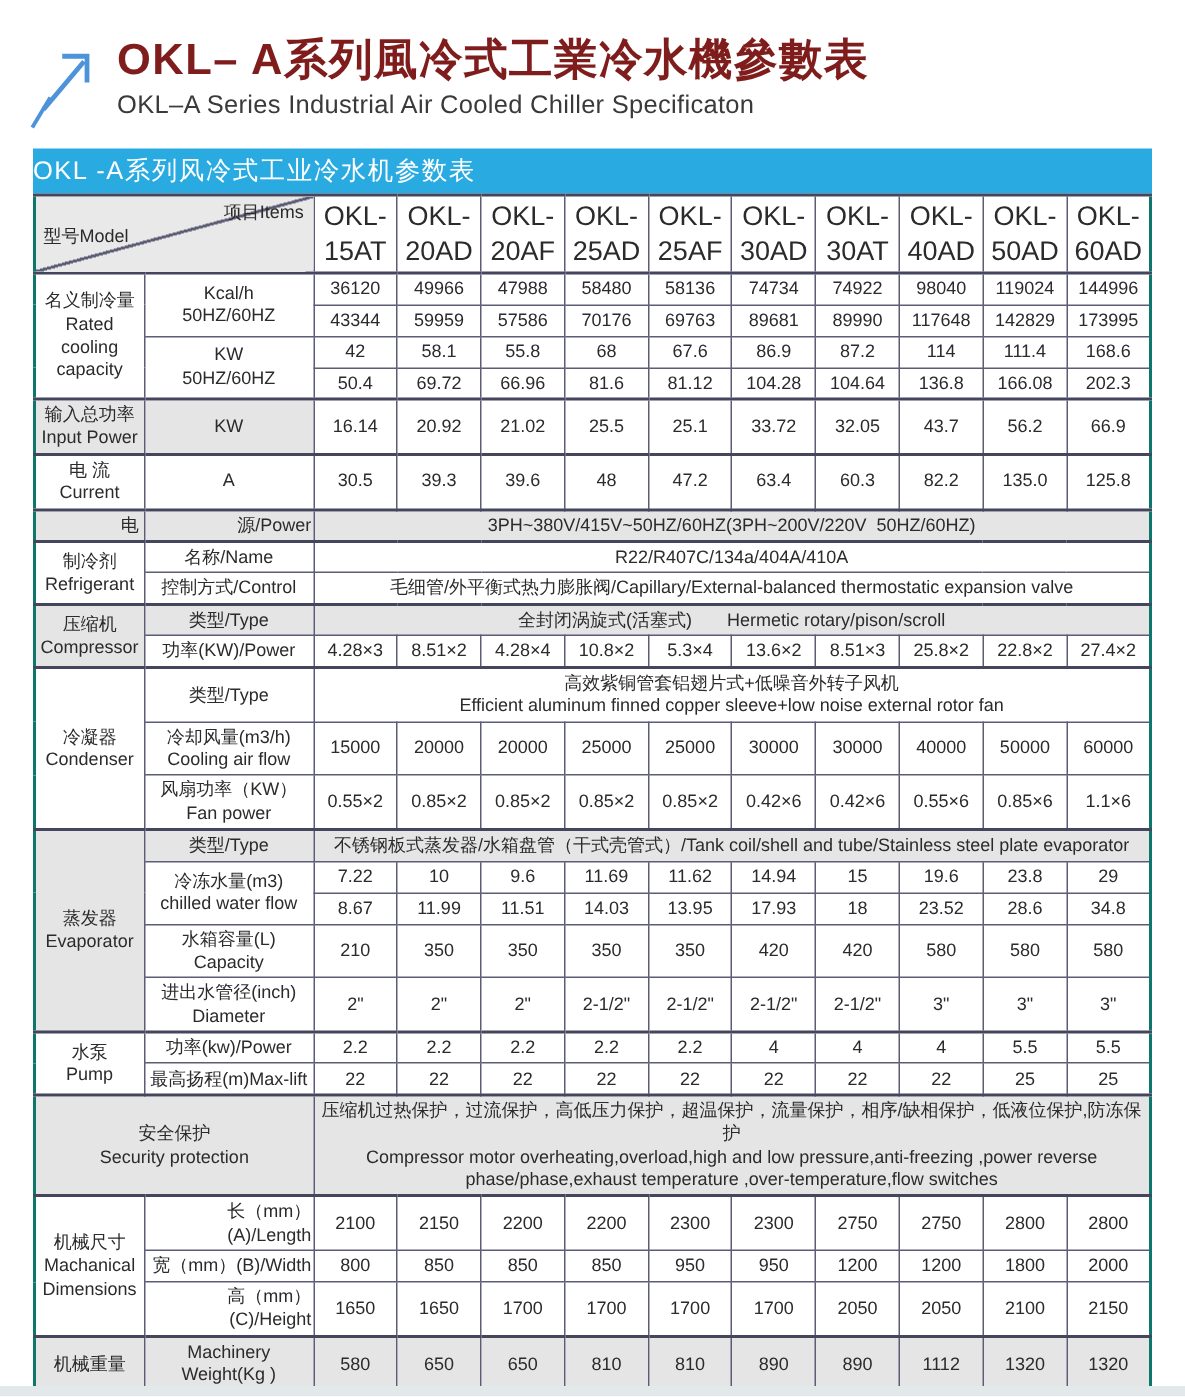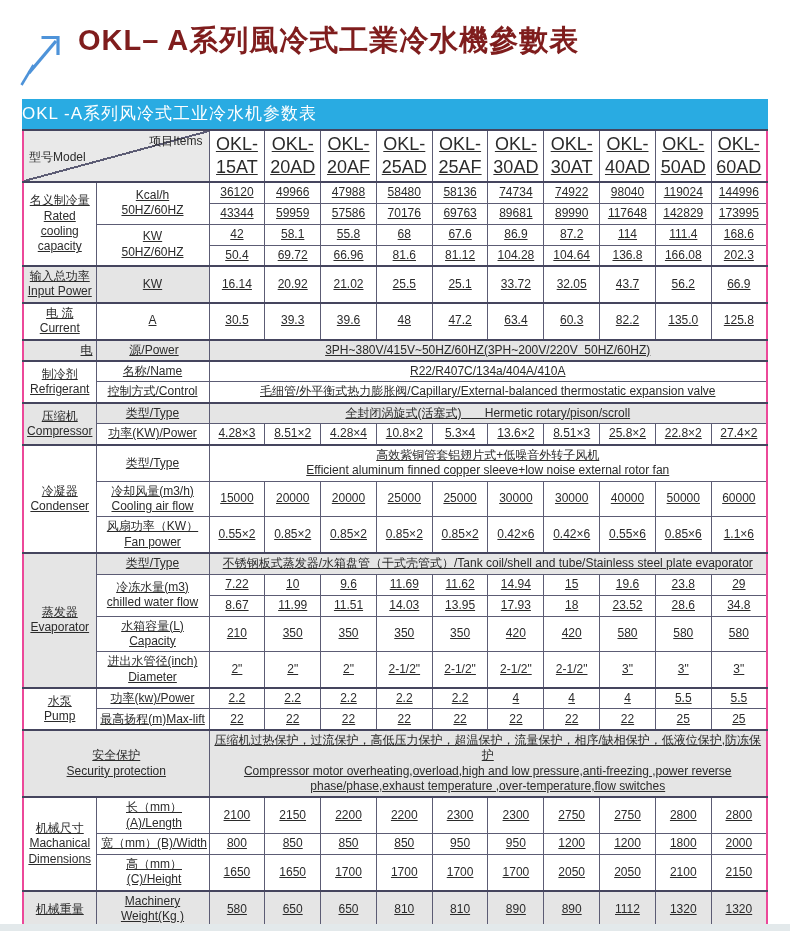--- a/index.html
+++ b/index.html
@@ -12,31 +12,31 @@
   .logo{width:54px;height:58px;flex:0 0 54px;margin-top:4px;}
   .titles{margin-left:6px;}
   .title-cn{font-size:29px;font-weight:bold;color:#7f1d1d;letter-spacing:1px;line-height:1.15;}
   .title-en{font-size:17px;color:#3a3a3a;margin-top:3px;letter-spacing:.2px;}
   
   .table-wrap{margin:13px 22px 0 22px;}
   .banner{
     background:#29ABE2;color:#ffffff;text-align:left;
     font-size:17px;font-weight:normal;letter-spacing:1px;padding:3px 0 4px 0;
   }
-  table{border-collapse:collapse;width:100%;table-layout:fixed;border:2px solid #ec4899;text-decoration:underline;}
+  table{border-collapse:collapse;width:100%;table-layout:fixed;border:2px solid #0f766e;}
   col.c1{width:73px;} col.c2{width:113px;}
   td,th{
     border:1px solid #5c5c74;text-align:center;vertical-align:middle;
     font-size:12px;font-weight:normal;line-height:1.28;padding:2px 1px;color:#2b2b2b;
     overflow:hidden;
   }
   tr{height:21px;}
   tr.block>td, tr.block>th{border-top:2px solid #45455e;}
   .shade{background:#e5e5e5;}
-  .left{text-align:center;padding-left:4px;}
+  .left{text-align:right;padding-left:4px;}
   .right{text-align:right;padding-right:3px;}
   th.model{font-size:18px;}
   th.corner{
     position:relative;background-color:#e9e9e9;
     background-image:linear-gradient(to bottom right,
       transparent calc(50% - 1px), #5c5c74 calc(50% - 1px),
       #5c5c74 calc(50% + 1px), transparent calc(50% + 1px));
   }
   th.corner .tr-lab{position:absolute;top:3px;right:6px;font-size:12px;}
   th.corner .bl-lab{position:absolute;bottom:16px;left:5px;font-size:12px;}
@@ -51,20 +51,21 @@
 <div class="page-header">
   <div class="logo">
     <svg viewBox="0 0 54 58" width="54" height="58">
       <path d="M11 45 L38 13" stroke="#4E93D9" stroke-width="3.2" fill="none"></path>
       <path d="M23.5 9.5 H40 V27" stroke="#4E93D9" stroke-width="3.2" fill="none"></path>
       <path d="M3.5 57 L15.5 37" stroke="#4E93D9" stroke-width="2.6" fill="none"></path>
     </svg>
   </div>
   <div class="titles">
     <div class="title-cn">OKL– A系列風冷式工業冷水機參數表</div>
+    <div class="title-en">OKL–A Series Industrial Air Cooled Chiller Specificaton</div>
   </div>
 </div>
 
 <div class="table-wrap">
   <div class="banner">OKL -A系列风冷式工业冷水机参数表</div>
   <table>
     <colgroup>
       <col class="c1">
         <col class="c2">
       <col>

